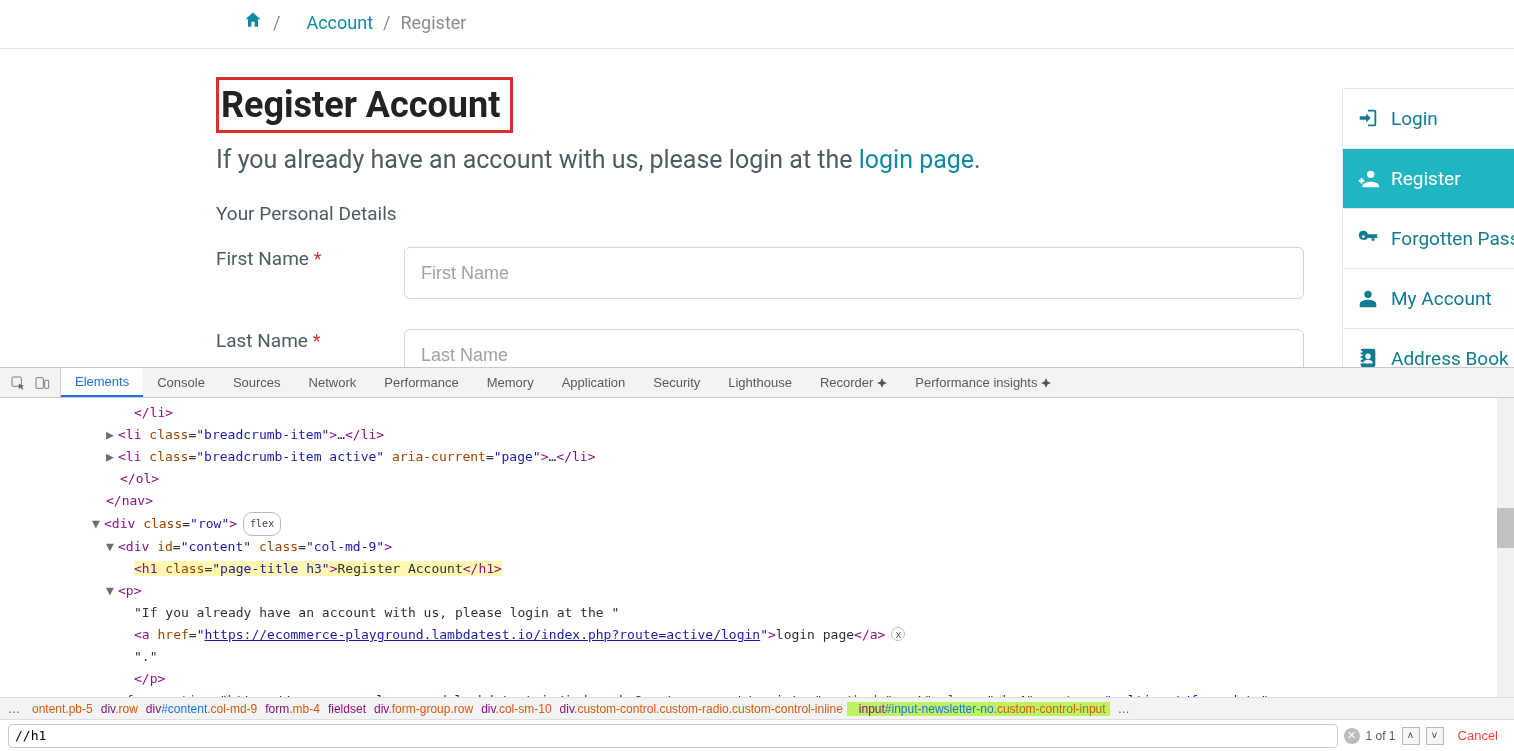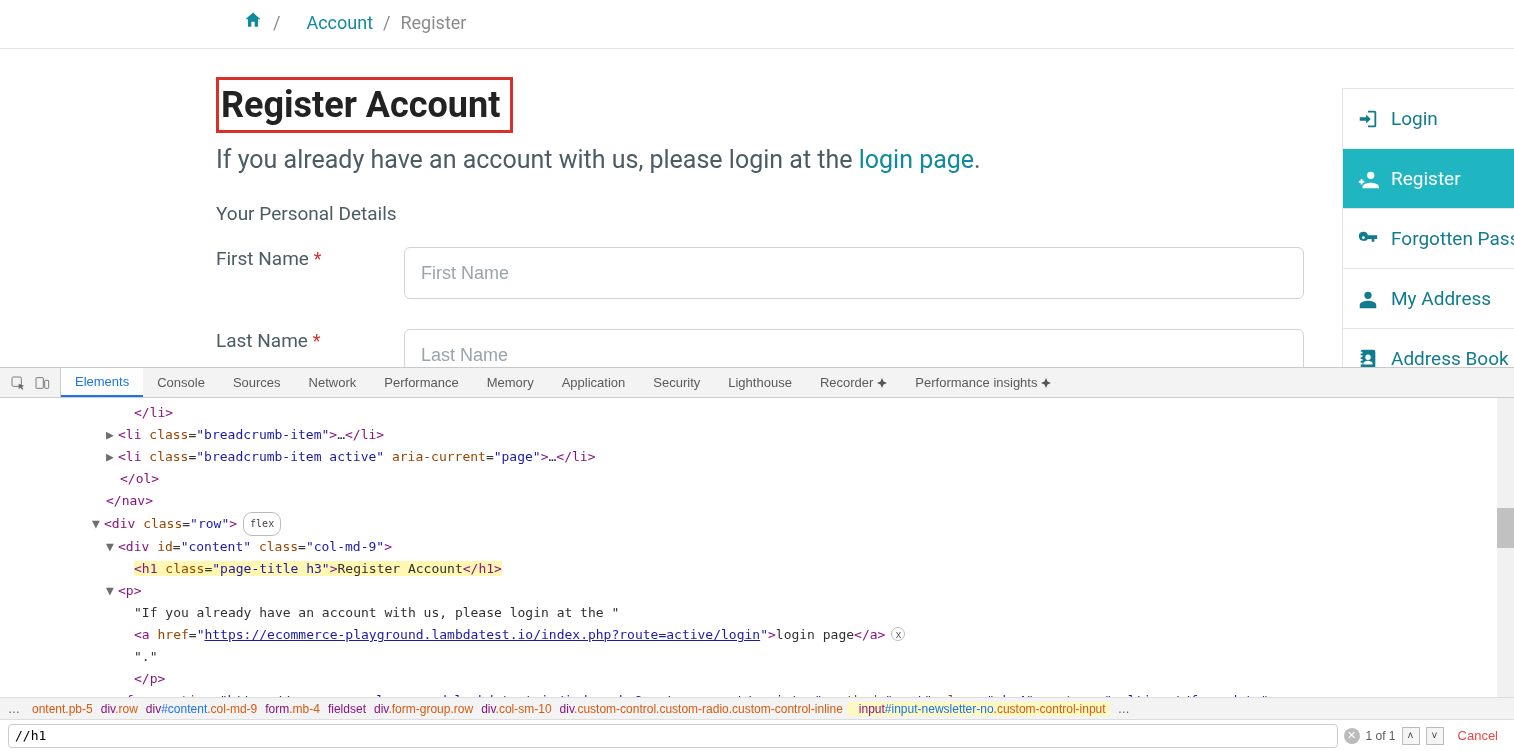--- a/index.html
+++ b/index.html
@@ -16,21 +16,21 @@
   .intro { font-size: 25px; color:#4b5c63; margin-top: -2px; margin-bottom: 28px; }
   .intro a { color:#118a9e; text-decoration:none; }
   .section-title { font-size:19px; color:#4b5c63; margin-bottom: 22px; }
   .form-row { display:flex; align-items:flex-start; margin-bottom: 30px; }
   .form-row label { width: 188px; font-size:19px; color:#4b5c63; }
   .req { color:#d9302a; font-size:18px; }
   .form-row input { flex:1; max-width: 900px; height: 52px; border:1px solid #ced4da; border-radius:6px; padding:0 16px; font-size:18px; color:#495057; }
   .form-row input::placeholder { color:#9aa4ac; }
 
   .sidebar { position:absolute; right:0; top:88px; width:172px; border:1px solid #e5e5e5; border-right:none; }
-  .sidebar-item { display:flex; align-items:flex-end; gap:12px; padding:18px 14px; font-size:19px; color:#117c8f; border-bottom:1px solid #e5e5e5; cursor:pointer; white-space:nowrap; overflow:hidden; }
+  .sidebar-item { display:flex; align-items:flex-start; gap:12px; padding:18px 14px; font-size:19px; color:#117c8f; border-bottom:1px solid #e5e5e5; cursor:pointer; white-space:nowrap; overflow:hidden; }
   .sidebar-item.active { background:#1fb6c1; color:#fff; }
   .sidebar-item svg { width:22px; height:22px; fill:currentColor; flex-shrink:0; }
 
   
   .devtools { position:absolute; left:0; top:367px; width:1514px; height:384px; background:#fff; border-top:1px solid #c9c9c9; display:flex; flex-direction:column; font-family: "Segoe UI", Tahoma, sans-serif; }
   .dt-tabs { display:flex; align-items:center; height:30px; border-bottom:1px solid #ccc; background:#f3f3f3; font-size:13px; color:#5a5a5a; }
   .dt-left-icons { display:flex; gap:8px; padding:0 10px; border-right:1px solid #ccc; height:100%; align-items:center; }
   .dt-left-icons svg { width:16px; height:16px; stroke:#6b6b6b; fill:none; stroke-width:1.3; }
   .dt-tab { padding:0 14px; height:100%; display:flex; align-items:center; cursor:pointer; }
   .dt-tab.active { color:#1a73e8; border-bottom:2px solid #1a73e8; background:#fff; }
@@ -50,21 +50,21 @@
   .flex-pill { display:inline-block; border:1px solid #bbb; border-radius:9px; font-size:10px; padding:0 6px; background:#fff; color:#444; margin-left:6px; vertical-align:1px; }
   .x-pill { display:inline-block; border:1px solid #bbb; border-radius:50%; width:14px; height:14px; font-size:10px; line-height:13px; text-align:center; color:#555; margin-left:6px; vertical-align:1px; }
   .hl-line { background:#fff7b2; display:inline; }
 
   .dt-crumbs { height:22px; border-top:1px solid #ddd; background:#f3f3f3; display:flex; align-items:center; font-size:12px; color:#5c5c5c; overflow:hidden; }
   .dt-crumbs .dots { padding:0 8px; }
   .crumb { padding:0 4px; white-space:nowrap; }
   .crumb .purple { color:#881280; }
   .crumb .orange { color:#d45b12; }
   .crumb .blue { color:#1a73e8; }
-  .crumb.sel { background:#fef9c3;padding-left:12px; }
+  .crumb.sel { background:#bef264;padding-left:12px; }
 
   .dt-search { height:32px; border-top:1px solid #ddd; display:flex; align-items:center; padding:0 8px; gap:6px; }
   .dt-search input { flex:1; height:24px; border:1px solid #ccc; border-radius:4px; padding:0 6px; font-family: Consolas, monospace; font-size:13px; }
   .dt-search .matches { font-size:12px; color:#5a5a5a; }
   .dt-search .nav-btn { width:18px; height:18px; border:1px solid #bbb; background:#f5f5f5; display:flex; align-items:center; justify-content:center; font-size:10px; cursor:pointer; }
   .dt-search .cancel { color:#ef4444; font-size:13px; cursor:pointer; padding:0 8px; }
   .dt-search .clear { width:16px; height:16px; border-radius:50%; background:#bbb; color:#fff; font-size:11px; display:flex; align-items:center; justify-content:center; cursor:pointer; }
 </style>
 </head>
 <body>
@@ -119,21 +119,21 @@
     <div class="sidebar-item">
       <svg viewBox="0 0 24 24">
           <path d="M7 14a5 5 0 1 1 4.9-6H22v4h-3v3h-3v-3h-4.1A5 5 0 0 1 7 14zm0-2a1.5 1.5 0 1 0-1.5-1.5A1.5 1.5 0 0 0 7 12z"></path>
         </svg>
       <span>Forgotten Password</span>
     </div>
     <div class="sidebar-item">
       <svg viewBox="0 0 24 24">
           <path d="M12 12a4 4 0 1 0-4-4 4 4 0 0 0 4 4zm0 2c-3 0-9 1.5-9 4.5V22h18v-3.5c0-3-6-4.5-9-4.5z"></path>
         </svg>
-      <span>My Address</span>
+      <span>My Account</span>
     </div>
     <div class="sidebar-item">
       <svg viewBox="0 0 24 24">
           <path d="M6 2h12a2 2 0 0 1 2 2v16a2 2 0 0 1-2 2H6a2 2 0 0 1-2-2v-2h2v-2H4v-2h2v-2H4V10h2V8H4V6h2V4H4a2 2 0 0 1 2-2zm6 5a3 3 0 1 0 3 3 3 3 0 0 0-3-3zm-5 11h10v-1c0-2-3.3-3-5-3s-5 1-5 3z"></path>
         </svg>
       <span>Address Book</span>
     </div>
   </div>
 </div>
 

